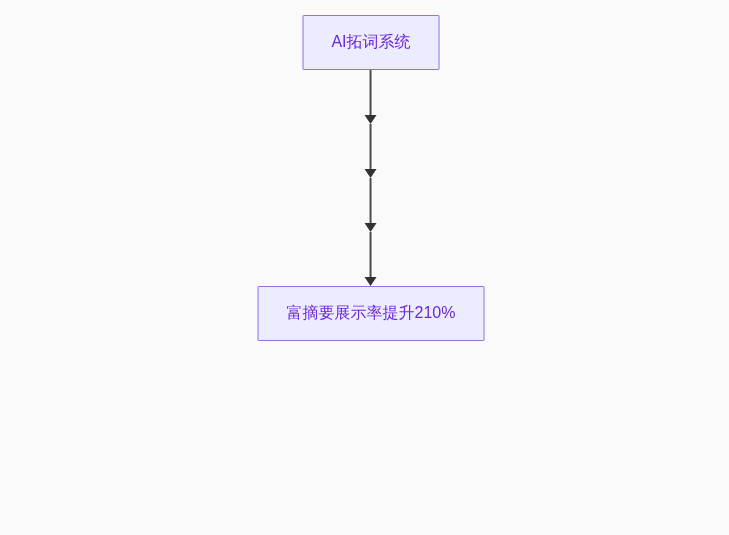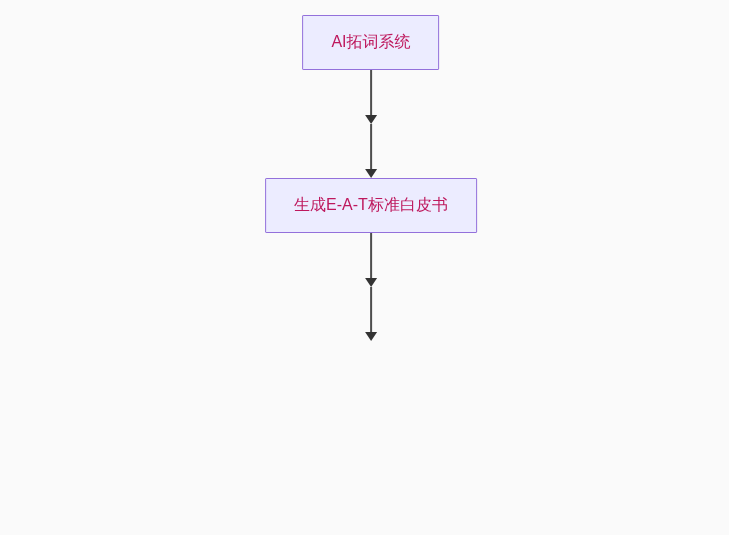--- a/index.html
+++ b/index.html
@@ -26,21 +26,21 @@
   .node {
     box-sizing: border-box;
     height: 55px;
     display: flex;
     align-items: center;
     justify-content: center;
     padding: 0 28px;
     background: #ECECFF;
     border: 1px solid #9370DB;
     border-radius: 1px;
-    color: #be185d;
+    color: #6d28d9;
     font-size: 16px;
     white-space: nowrap;
     flex: 0 0 auto;
   }
   .arrow {
     display: flex;
     flex-direction: column;
     align-items: center;
     height: 54px;
     flex: 0 0 auto;
@@ -72,29 +72,29 @@
     <div class="shaft"></div>
     <div class="head"></div>
   </div>
 
 
   <div class="arrow">
     <div class="shaft"></div>
     <div class="head"></div>
   </div>
 
-  <div class="node">
-    <span>生成E-A-T标准白皮书</span>
-  </div>
 
   <div class="arrow">
     <div class="shaft"></div>
     <div class="head"></div>
   </div>
 
 
   <div class="arrow">
     <div class="shaft"></div>
     <div class="head"></div>
   </div>
 
+  <div class="node">
+    <span>富摘要展示率提升210%</span>
+  </div>
 
 </div>
 
 </body></html>

